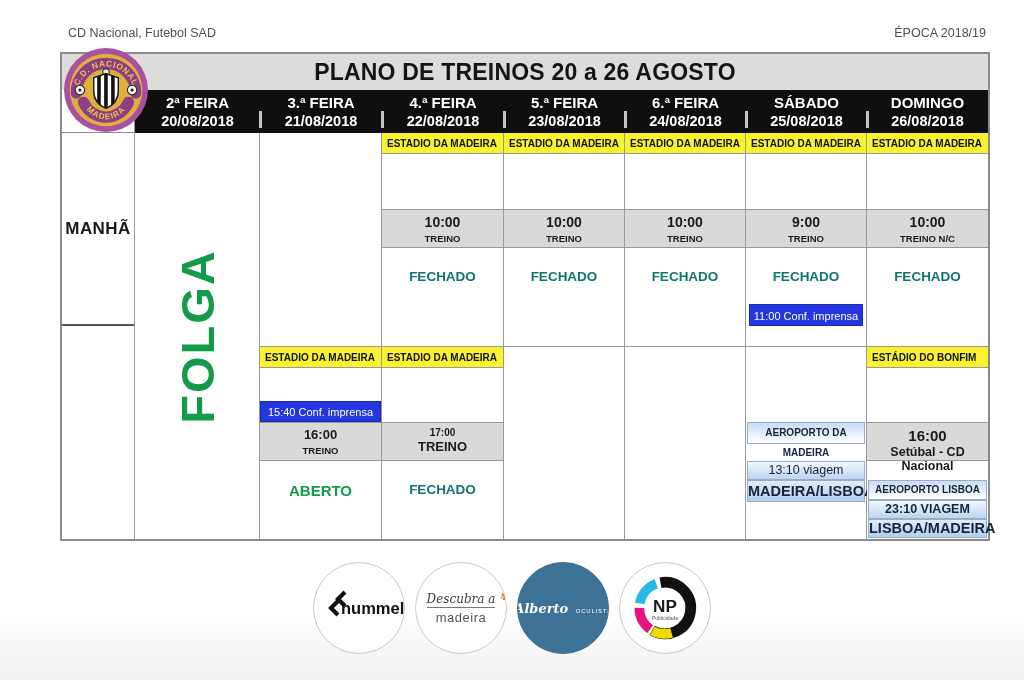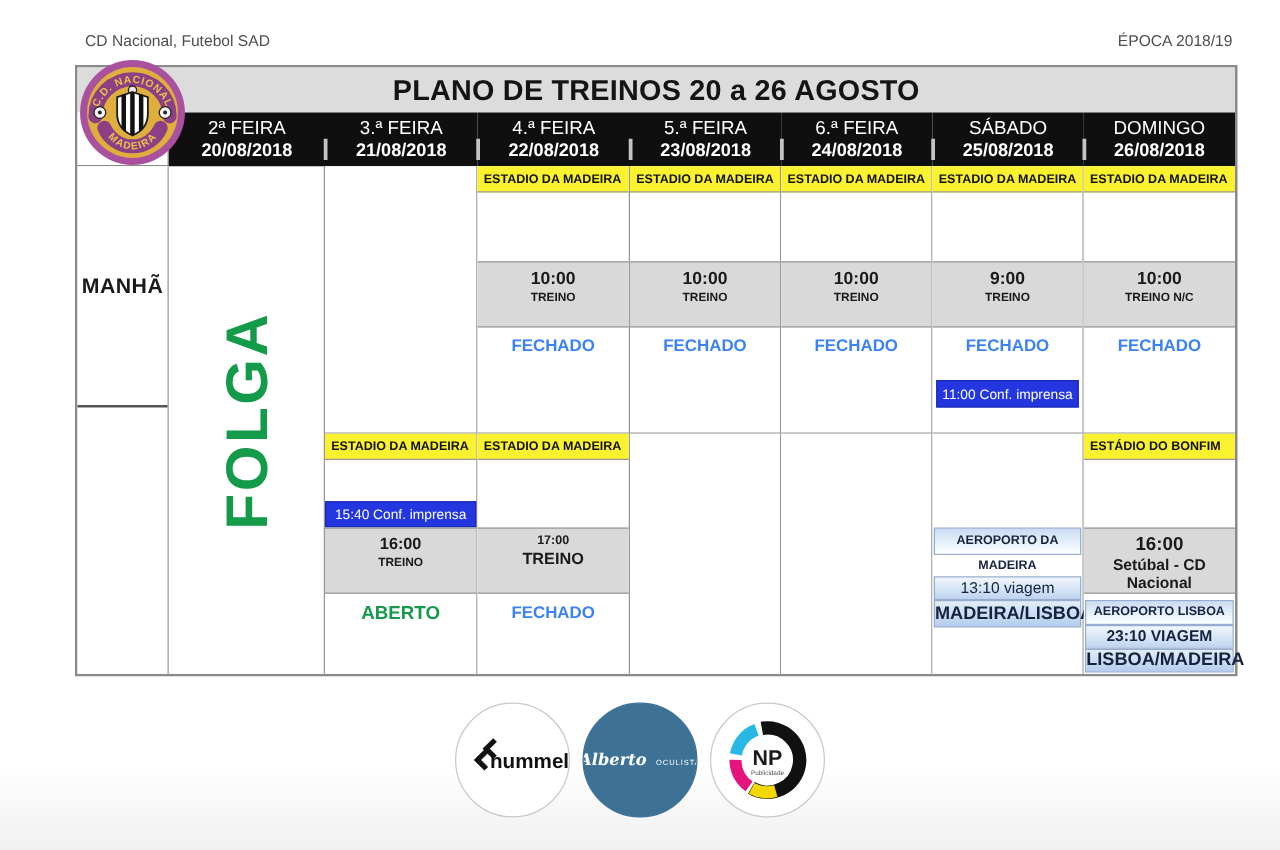--- a/index.html
+++ b/index.html
@@ -20,21 +20,21 @@
     grid-template-rows:36px 43px 214px 192px;
     border:2px solid #8a8a8a; background:#fff;
   }
   .title-cell { grid-column:1/9; grid-row:1; background:#dcdcdc;
     display:flex; align-items:center; justify-content:center;
     font-size:23px; font-weight:700; letter-spacing:0.2px; color:#141414; }
   .corner { grid-column:1; grid-row:2; background:#fff; border-right:1px solid #999; border-bottom:1px solid #8a8a8a; }
 
   .dayhead { grid-row:2; background:#0f0f0f; color:#fff; text-align:center;
     padding-top:4px; position:relative; }
-  .dayhead .dname { font-size:15px; font-weight:400; }
+  .dayhead .dname { font-size:15px; font-weight:700; }
   .dayhead .ddate { font-size:14.5px; font-weight:600; margin-top:2px; }
   .dayhead:not(.last)::after { content:""; position:absolute; right:-2px; bottom:5px;
     width:3px; height:17px; background:#c4c4c4; z-index:2; }
   .c2{grid-column:2}.c3{grid-column:3}.c4{grid-column:4}.c5{grid-column:5}
   .c6{grid-column:6}.c7{grid-column:7}.c8{grid-column:8}
 
   .label-col { grid-column:1; grid-row:3/5; position:relative; border-right:1px solid #999; background:#fff; }
   .row-label { position:absolute; left:0; right:0; display:flex; align-items:center; justify-content:center;
     font-size:17px; font-weight:700; letter-spacing:0.4px; }
   .row-label.manha { top:0; height:192px; }
@@ -47,35 +47,35 @@
 
   .cell { position:relative; border-right:1px solid #999; background:#fff; }
   .cell.am { grid-row:3; border-bottom:1px solid #999; }
   .cell.pm { grid-row:4; }
   .cell.last { border-right:none; }
 
   .seg { position:absolute; left:0; right:0; }
   .venue { top:0; height:21px; background:#fbf22f; border-bottom:1px solid #999;
     font-size:10px; font-weight:700; line-height:21px; padding-left:5px; color:#111; }
   .timebar { background:#d9d9d9; border-top:1px solid #999; border-bottom:1px solid #999;
-    text-align:center; padding-top:4px; height:53px; }
+    text-align:center; padding-top:4px; height:39px; }
   .timebar.am-t { top:76px; }
   .timebar.pm-t { top:75px; }
   .timebar .t { display:block; font-size:14px; font-weight:700; }
   .timebar .a { display:block; font-size:9.5px; font-weight:700; margin-top:3px; }
   .timebar.big .t { font-size:10px; }
   .timebar.big .a { font-size:13px; margin-top:1px; }
   .timebar.match .t { font-size:15px; }
   .timebar.match .a { font-size:12.5px; font-weight:600; margin-top:1px; }
   .timebar.small .t { font-size:13px; }
 
   .status { text-align:center; font-weight:700; font-size:13.5px; }
   .status.am-s { top:136px; }
   .status.pm-s { top:135px; }
-  .status.fechado { color:#3b82f6; }
+  .status.fechado { color:#0f766e; }
   .status.aberto { color:#149b4a; font-size:15px; }
 
   .pressbar { background:#2336df; color:#fff; font-size:11px; text-align:center;
     height:21px; line-height:21px; border:1px solid #1a28b0; }
   .press-am { top:171px; left:3px; right:3px; height:22px; line-height:22px; }
   .press-pm { top:54px; height:21px; }
 
   .bluebar { text-align:center; color:#16233f; border:1px solid #96add1; }
   .airport { font-size:10px; font-weight:700; background:linear-gradient(180deg,#c9dcf3 0%,#eef5fc 70%,#ffffff 100%); }
   .travel  { font-size:12.5px; background:linear-gradient(180deg,#f2f7fd 0%,#bdd4ef 100%);text-align:center; }
@@ -279,20 +279,27 @@
 
   <div class="sponsor hummel">
     <svg width="90" height="90" viewBox="0 0 90 90">
       <circle cx="45" cy="45" r="44" fill="#ffffff"></circle>
       <polyline points="24,38 17,45 24,52" stroke="#111" stroke-width="4.2" fill="none"></polyline>
       <polyline points="31,38 24,45 31,52" stroke="#111" stroke-width="4.2" fill="none" transform="translate(0,-9)"></polyline>
       <text x="27" y="51" font-size="16.5" font-weight="bold" fill="#111" font-family="Liberation Sans, sans-serif">hummel</text>
     </svg>
   </div>
 
+  <div class="sponsor descubra">
+    <span class="descubra-l1">
+      <span>Descubra a</span>
+      <span class="descubra-flower">✾</span>
+    </span>
+    <span class="descubra-l2">madeira</span>
+  </div>
 
   <div class="sponsor alberto">
     <span class="alberto-line">
       <span class="alberto-script">Alberto</span>
       <span class="alberto-small">OCULISTA</span>
     </span>
   </div>
 
   <div class="sponsor np">
     <svg width="90" height="90" viewBox="0 0 84 84">

